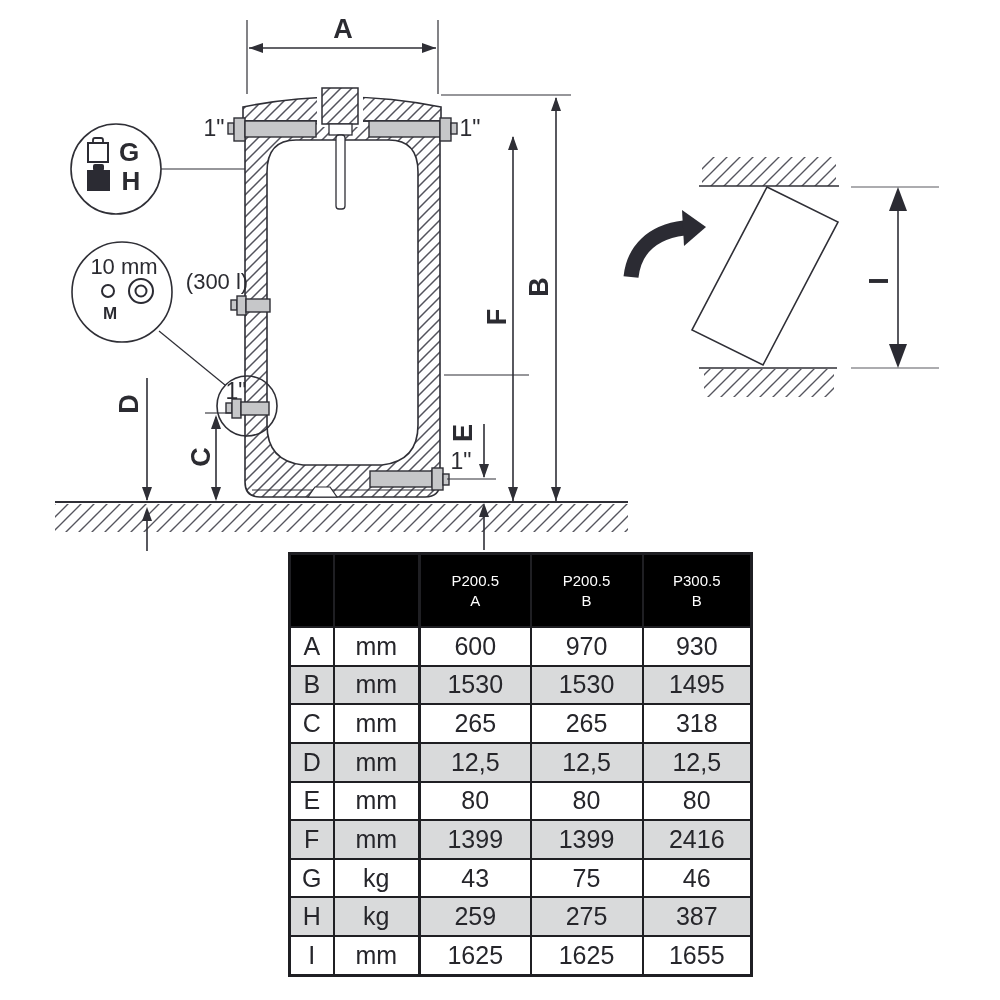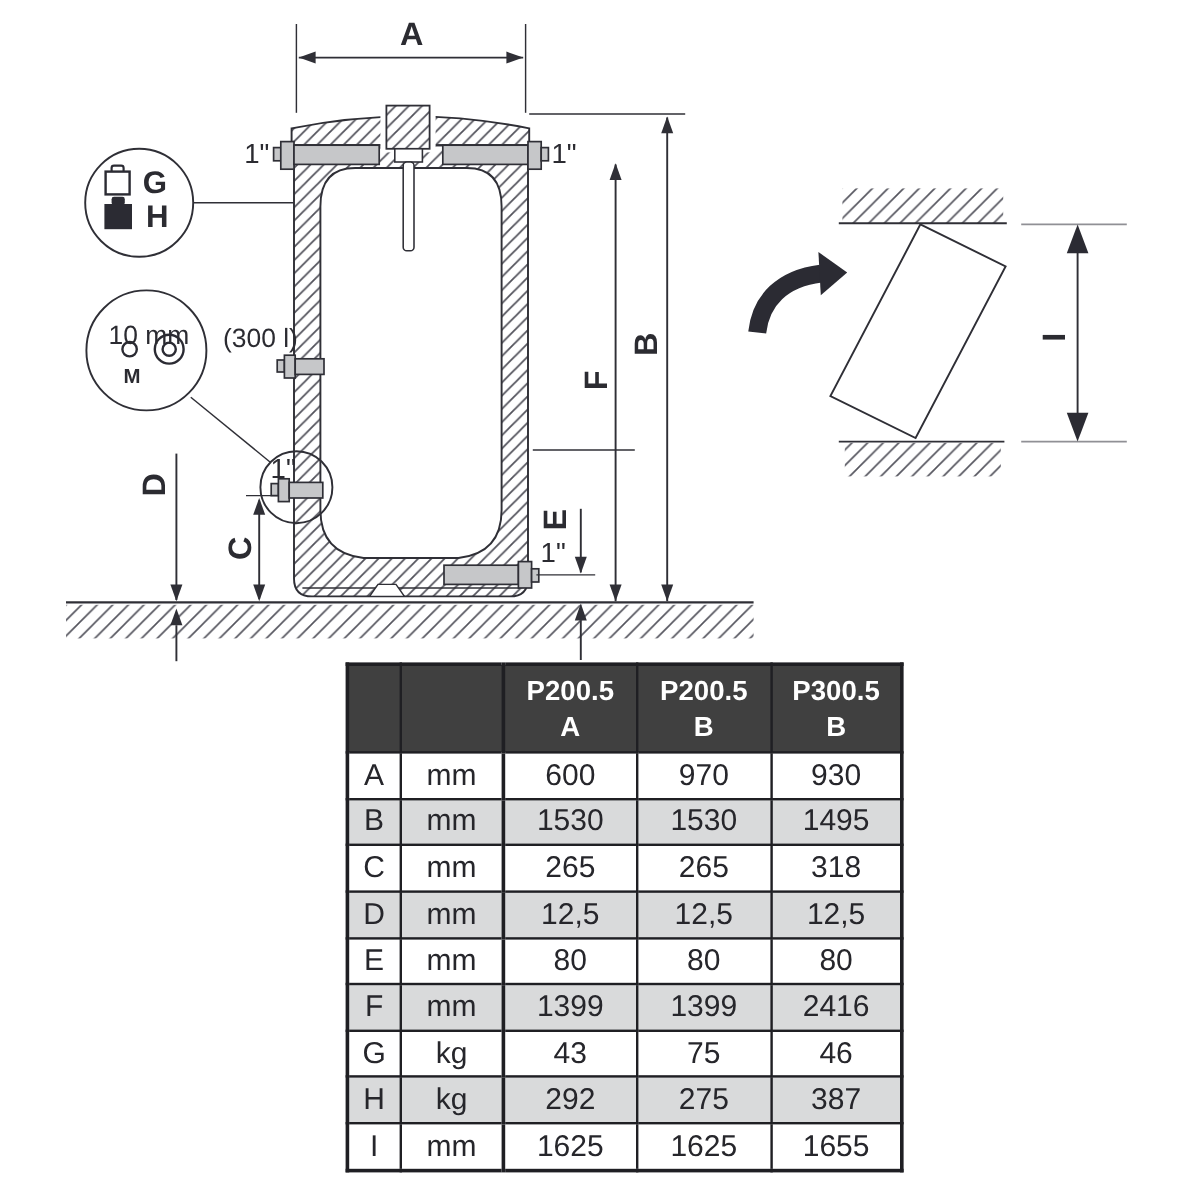--- a/index.html
+++ b/index.html
@@ -18,21 +18,21 @@
   
   #spec-table{position:absolute;left:288px;top:552px;width:462px;height:425px;
               border-collapse:collapse;table-layout:fixed;
               font-family:"Liberation Sans",sans-serif;}
   #spec-table th,#spec-table td{border:2px solid #1f1f23;padding:0;text-align:center;vertical-align:middle;}
   #spec-table col.c-key{width:44px;}
   #spec-table col.c-unit{width:86px;}
   #spec-table col.c-v1{width:111px;}
   #spec-table col.c-v2{width:112px;}
   #spec-table col.c-v3{width:109px;}
-  #spec-table thead th{background:#404040;color:#fff;font-size:23px;font-weight:bold;
+  #spec-table thead th{background:#000000;color:#fff;font-size:15px;font-weight:normal;
                        height:71px;line-height:1.3;}
   #spec-table tbody td{font-size:25px;font-weight:normal;color:#26262b;background:#fff;}
   #spec-table tbody tr.alt td{background:#d9dadb;}
   #spec-table td.thick-l,#spec-table th.thick-l{border-left:3px solid #1f1f23;}
   #spec-table{border:3px solid #1f1f23;}
 </style>
 </head>
 <body>
 
 <div id="stage">
@@ -193,21 +193,21 @@
   <span class="lbl rot dim" style="left:129px;top:404px;">D</span>
   <span class="lbl rot dim" style="left:879px;top:281px;">I</span>
 
   <span class="lbl inch" style="left:214px;top:128px;">1"</span>
   <span class="lbl inch" style="left:470px;top:128px;">1"</span>
   <span class="lbl inch" style="left:236px;top:391px;">1"</span>
   <span class="lbl inch" style="left:461px;top:461px;">1"</span>
 
   <span class="lbl gh" style="left:129px;top:152px;">G</span>
   <span class="lbl gh" style="left:131px;top:181px;">H</span>
-  <span class="lbl small" style="left:124px;top:267px;margin-top:13px;">10 mm</span>
+  <span class="lbl small" style="left:124px;top:267px;">10 mm</span>
   <span class="lbl bold17" style="left:110px;top:314px;">M</span>
   <span class="lbl small" style="left:217px;top:282px;">(300 l)</span>
 
   <table id="spec-table">
     <colgroup>
       <col class="c-key">
         <col class="c-unit">
         <col class="c-v1">
         <col class="c-v2">
         <col class="c-v3">
@@ -276,21 +276,21 @@
         <tr>
           <td>G</td>
           <td>kg</td>
           <td class="thick-l">43</td>
           <td>75</td>
           <td>46</td>
         </tr>
         <tr class="alt">
           <td>H</td>
           <td>kg</td>
-          <td class="thick-l">292</td>
+          <td class="thick-l">259</td>
           <td>275</td>
           <td>387</td>
         </tr>
         <tr>
           <td>I</td>
           <td>mm</td>
           <td class="thick-l">1625</td>
           <td>1625</td>
           <td>1655</td>
         </tr>

